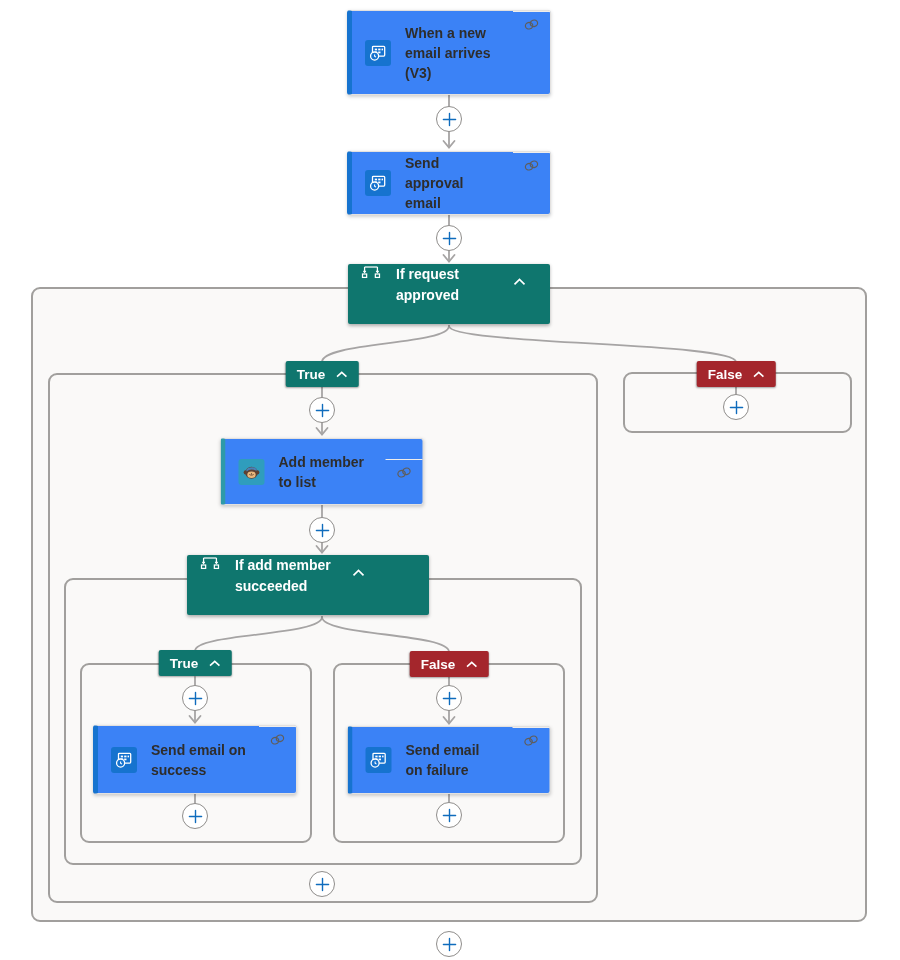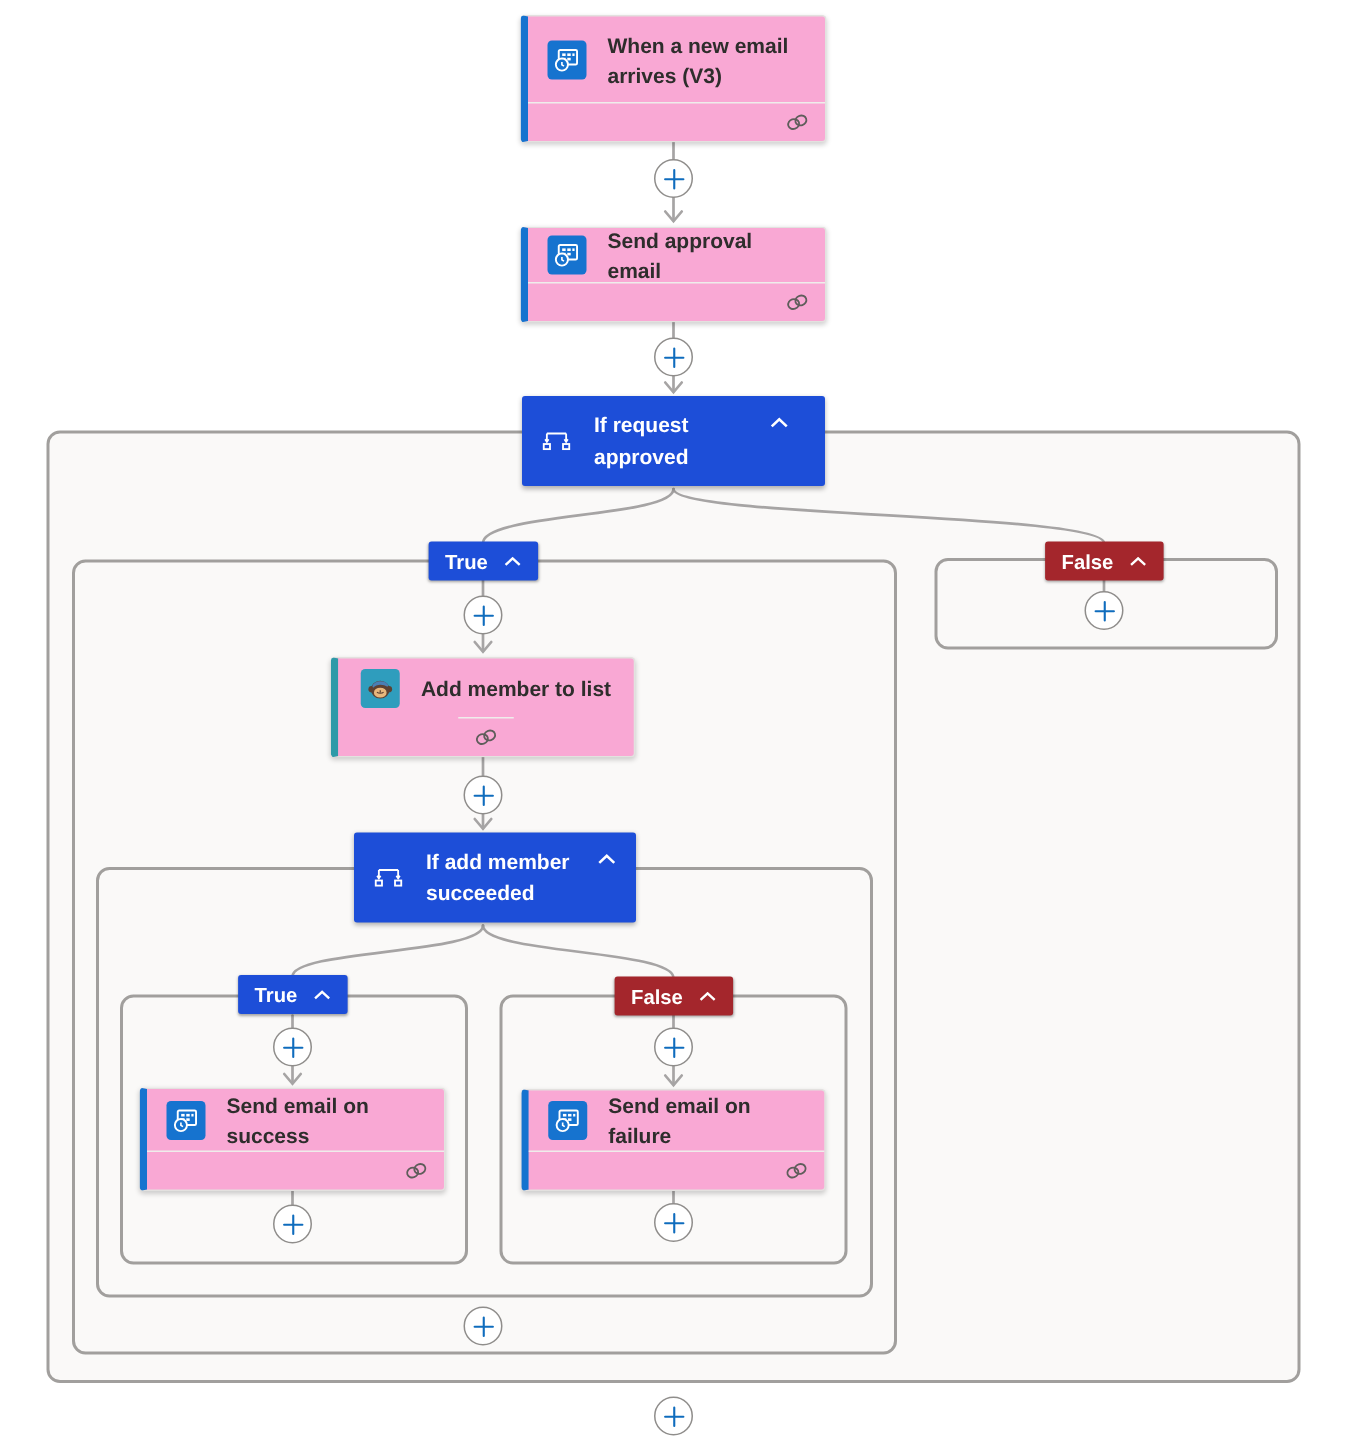--- a/index.html
+++ b/index.html
@@ -8,49 +8,49 @@
   #canvas{position:absolute;left:0;top:0;width:900px;height:960px;}
 
   
   .scope{position:absolute;background:#faf9f8;border:2px solid #a19f9d;border-radius:9px;
          box-sizing:border-box;}
 
   
   svg.overlay{position:absolute;left:0;top:0;z-index:5;pointer-events:none;}
 
   
-  .card{position:absolute;transform:translateX(-50%);background:#f9a8d4;
+  .card{position:absolute;transform:translateX(-50%);background:#3b82f6;
         border:1px solid #e3e1df;border-left:5px solid #1673cf;border-radius:3px;
         box-shadow:0 1.6px 3.6px rgba(0,0,0,.18);box-sizing:border-box;
-        display:flex;flex-direction:column;z-index:10;cursor:pointer;}
+        display:flex;flex-direction:row;z-index:10;cursor:pointer;}
   .card.teal{border-left-color:#2e9aa8;align-items:center;}
   .card-body{flex:1;display:flex;align-items:center;gap:14px;padding:0 13px;min-height:0;}
   .app-icon{width:26px;height:26px;border-radius:3px;flex:none;display:flex;
             align-items:center;justify-content:center;}
   .app-icon.outlook{background:#1673cf;}
   .app-icon.mailchimp{background:#2f9dbd;}
   .card-title{font-size:14px;font-weight:700;color:#2e2d2c;line-height:20px;}
   .card-footer{height:25px;flex:none;border-top:1px solid #efedeb;display:flex;
                align-items:center;justify-content:flex-end;padding:0 10px;}
   .link-icon{display:flex;cursor:pointer;}
 
   
-  .condition{position:absolute;transform:translateX(-50%);background:#1d4ed8;color:#fff;
+  .condition{position:absolute;transform:translateX(-50%);background:#0f766e;color:#fff;
              border-radius:2px;box-shadow:0 1.6px 3.6px rgba(0,0,0,.3);
-             display:flex;align-items:center;gap:15px;padding:0 13px;
+             display:flex;gap:15px;padding:0 13px;
              box-sizing:border-box;z-index:10;cursor:pointer;}
   .cond-title{flex:1;font-size:14px;font-weight:700;line-height:21px;}
   .cond-chevron{display:flex;align-self:flex-start;margin-top:14px;cursor:pointer;}
 
   
   .badge{position:absolute;transform:translateX(-50%);height:26px;
          display:inline-flex;align-items:center;gap:10px;padding:0 11px;
          color:#fff;font-size:13.5px;font-weight:700;border-radius:2px;
          box-shadow:0 1px 2px rgba(0,0,0,.35);z-index:11;cursor:pointer;}
-  .badge.green{background:#1d4ed8;}
+  .badge.green{background:#0f766e;}
   .badge.red{background:#a4262c;}
 
   
   .plus{position:absolute;width:26px;height:26px;transform:translate(-50%,-50%);
         background:#fff;border:1px solid #8f8d8b;border-radius:50%;box-sizing:border-box;
         display:flex;align-items:center;justify-content:center;z-index:11;cursor:pointer;}
 </style>
 </head>
 <body>
 
@@ -207,21 +207,21 @@
         <svg width="17" height="13" viewBox="0 0 18 14">
             <g fill="none" stroke="#5f5d5b" stroke-width="1.3">
               <ellipse cx="6.4" cy="8.3" rx="4" ry="3.5" transform="rotate(-18 6.4 8.3)"></ellipse>
               <ellipse cx="11.6" cy="5.7" rx="4" ry="3.5" transform="rotate(-18 11.6 5.7)"></ellipse>
             </g>
           </svg>
       </span>
     </div>
   </div>
 
-  <div class="condition" style="left:330px;top:555px;width:188px;height:60px">
+  <div class="condition" style="left:308px;top:555px;width:242px;height:60px">
     <span style="display:flex;">
       <svg width="20" height="17" viewBox="0 0 20 18">
           <g stroke="#fff" stroke-width="1.3" fill="none">
             <path d="M3.2 3.2h13.6"></path>
             <path d="M3.2 3.2v5.2M16.8 3.2v5.2"></path>
             <path d="M2 7.2l1.2 1.8 1.2-1.8M15.6 7.2l1.2 1.8 1.2-1.8"></path>
             <rect x="1" y="10.6" width="4.4" height="3.6"></rect>
             <rect x="14.6" y="10.6" width="4.4" height="3.6"></rect>
           </g>
         </svg>

